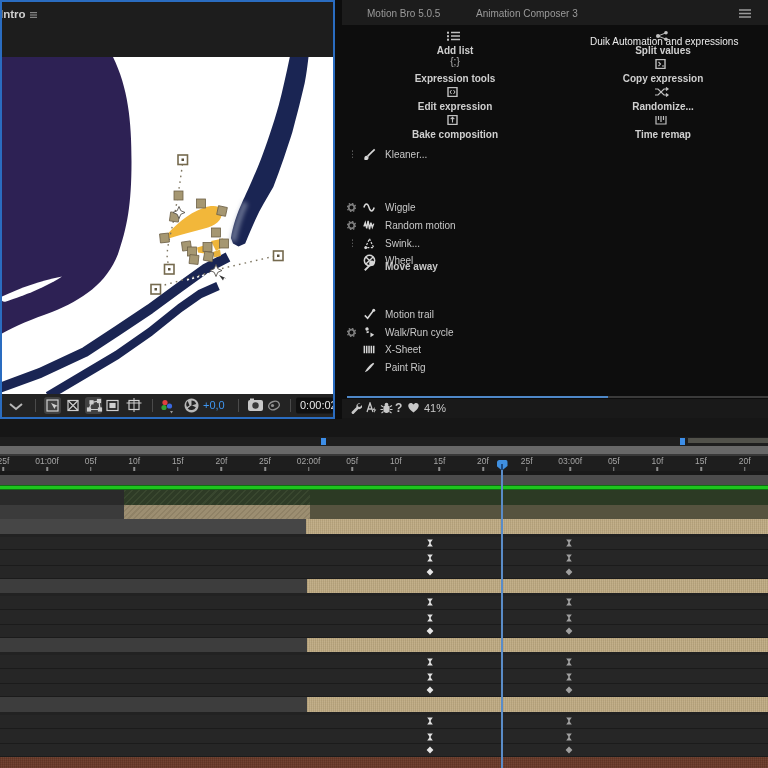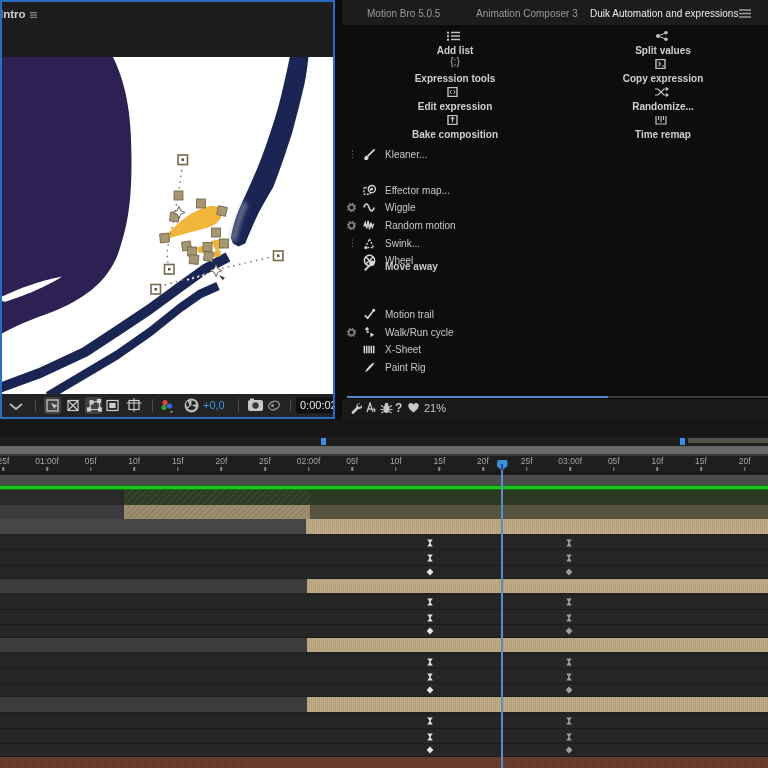--- a/index.html
+++ b/index.html
@@ -12,21 +12,21 @@
   .bedge{position:absolute;background:#2a6cc0;}
   #lp-tab{color:#cfcfcf;font-size:11.5px;font-weight:bold;}
   #lp-menu{left:29.5px;top:11.5px;width:7.5px;height:6px;}
   #lp-canvas{left:2px;top:57px;width:331px;height:337px;}
   #lp-toolbar{left:2px;top:394px;width:331px;height:23px;background:#232323;}
 
   
   #rightpanel{left:342px;top:0;width:426px;height:418px;background:#0d0d0d;}
   #rp-tabbar{left:0;top:0;width:426px;height:25px;background:#1c1c1c;}
   .rtab{position:absolute;top:8px;font-size:10px;color:#9a9a9a;white-space:nowrap;}
-  .rtab.active{color:#ececec;}
+  .rtab.active{color:#ececec;margin-top:28px;}
   #rp-grid{left:0;top:25px;width:426px;height:120px;}
   .gitem{position:absolute;width:200px;text-align:center;color:#cfcfcf;font-size:10px;font-weight:bold;}
   .gicon{position:absolute;width:200px;text-align:center;color:#b8b8b8;}
   #rp-list{left:0;top:146px;width:426px;height:240px;}
   .lrow{position:absolute;left:0;width:426px;height:18px;color:#c8c8c8;font-size:10px;}
   .lrow .txt{position:absolute;left:43px;top:3px;}
   .lrow .ic{position:absolute;left:20px;top:1px;width:15px;height:15px;}
   .lrow .gut{position:absolute;left:6px;top:3px;color:#787878;font-size:9px;}
   #rp-scroll{left:5px;top:396px;width:261px;height:2px;background:#4e87c7;}
   #rp-scroll2{left:266px;top:396px;width:160px;height:2px;background:#3a3a3a;}
@@ -227,28 +227,20 @@
     <div class="gitem" style="left:221px;top:104px;">Time remap</div>
   </div>
   <div id="rp-list" class="abs">
     <div class="lrow" style="top:0px;">
         <span class="gut" style="top:3px;">⋮</span>
         <svg class="ic" viewBox="0 0 16 16">
           <path d="M6,10 C8.5,7 11,5 13.5,2.5" stroke="#d6d6d6" stroke-width="1.8" fill="none"></path>
           <path d="M2.5,13.5 c-0.5,-2.5 1,-4.5 3,-4 c2,0.6 2,3 0.5,4 c-1,0.7 -2.5,0.5 -3.5,0 Z" fill="#d6d6d6"></path>
         </svg>
         <span class="txt">Kleaner...</span>
-      </div>
-    <div class="lrow" style="top:36px;">
-        <svg class="ic" viewBox="0 0 16 16">
-          <rect x="2" y="5" width="7" height="7" rx="1" fill="none" stroke="#d6d6d6" stroke-width="1.4" stroke-dasharray="2 1.4"></rect>
-          <circle cx="10.5" cy="6.5" r="3.8" fill="none" stroke="#d6d6d6" stroke-width="1.5"></circle>
-          <circle cx="10.5" cy="6.5" r="1.4" fill="#d6d6d6"></circle>
-        </svg>
-        <span class="txt">Effector map...</span>
       </div>
     <div class="lrow" style="top:53px;">
         <svg class="abs" style="left:5px;top:4px;width:9px;height:9px;" viewBox="0 0 10 10">
           <circle cx="5" cy="5" r="3.1" fill="none" stroke="#7d7d7d" stroke-width="1.9"></circle>
           <circle cx="5" cy="5" r="4.6" fill="none" stroke="#7d7d7d" stroke-width="1.5" stroke-dasharray="1.6 2.0"></circle>
         </svg>
         <svg class="ic" viewBox="0 0 16 16">
           <path d="M2,8 C3.5,3 6,3 7.5,8 C9,13 11.5,13 13,8" stroke="#d6d6d6" stroke-width="1.6" fill="none"></path>
         </svg>
         <span class="txt">Wiggle</span>
@@ -330,21 +322,21 @@
         <ellipse cx="6.5" cy="7" rx="3.2" ry="4" fill="#c8c8c8"></ellipse>
         <circle cx="6.5" cy="2.5" r="1.8" fill="#c8c8c8"></circle>
         <g stroke="#c8c8c8" stroke-width="1.1">
           <path d="M3.5,5 L1,3.5 M9.5,5 L12,3.5 M3,7.5 H0.5 M10,7.5 H12.5 M3.5,9.5 L1.5,11 M9.5,9.5 L11.5,11"></path>
         </g>
       </svg>
     <div class="abs" style="left:53px;top:2px;font-size:12px;font-weight:bold;color:#c8c8c8;">?</div>
     <svg class="abs" style="left:65px;top:3px;width:13px;height:11px;" viewBox="0 0 13 11">
         <path d="M6.5,10.5 C1,6.5 0.5,3.5 2,1.8 C3.5,0.2 5.5,1 6.5,2.6 C7.5,1 9.5,0.2 11,1.8 C12.5,3.5 12,6.5 6.5,10.5 Z" fill="#c8c8c8"></path>
       </svg>
-    <div class="abs" style="left:82px;top:3px;font-size:11px;color:#c8c8c8;">21%</div>
+    <div class="abs" style="left:82px;top:3px;font-size:11px;color:#c8c8c8;">41%</div>
   </div>
 </div>
 
 <div class="abs" style="left:335px;top:0;width:7px;height:419px;background:#0d0d0d;"></div>
 
   <div id="timeline" class="abs">
     <div class="abs" style="left:0;top:0;width:768px;height:8.5px;background:#1e1e1e;"></div>
     <div class="abs" style="left:688px;top:1px;width:80px;height:5px;background:#51514a;"></div>
     <div class="abs" style="left:321px;top:1px;width:5px;height:7px;background:#3d8ee8;"></div>
     <div class="abs" style="left:680px;top:1px;width:5px;height:7px;background:#3d8ee8;"></div>

